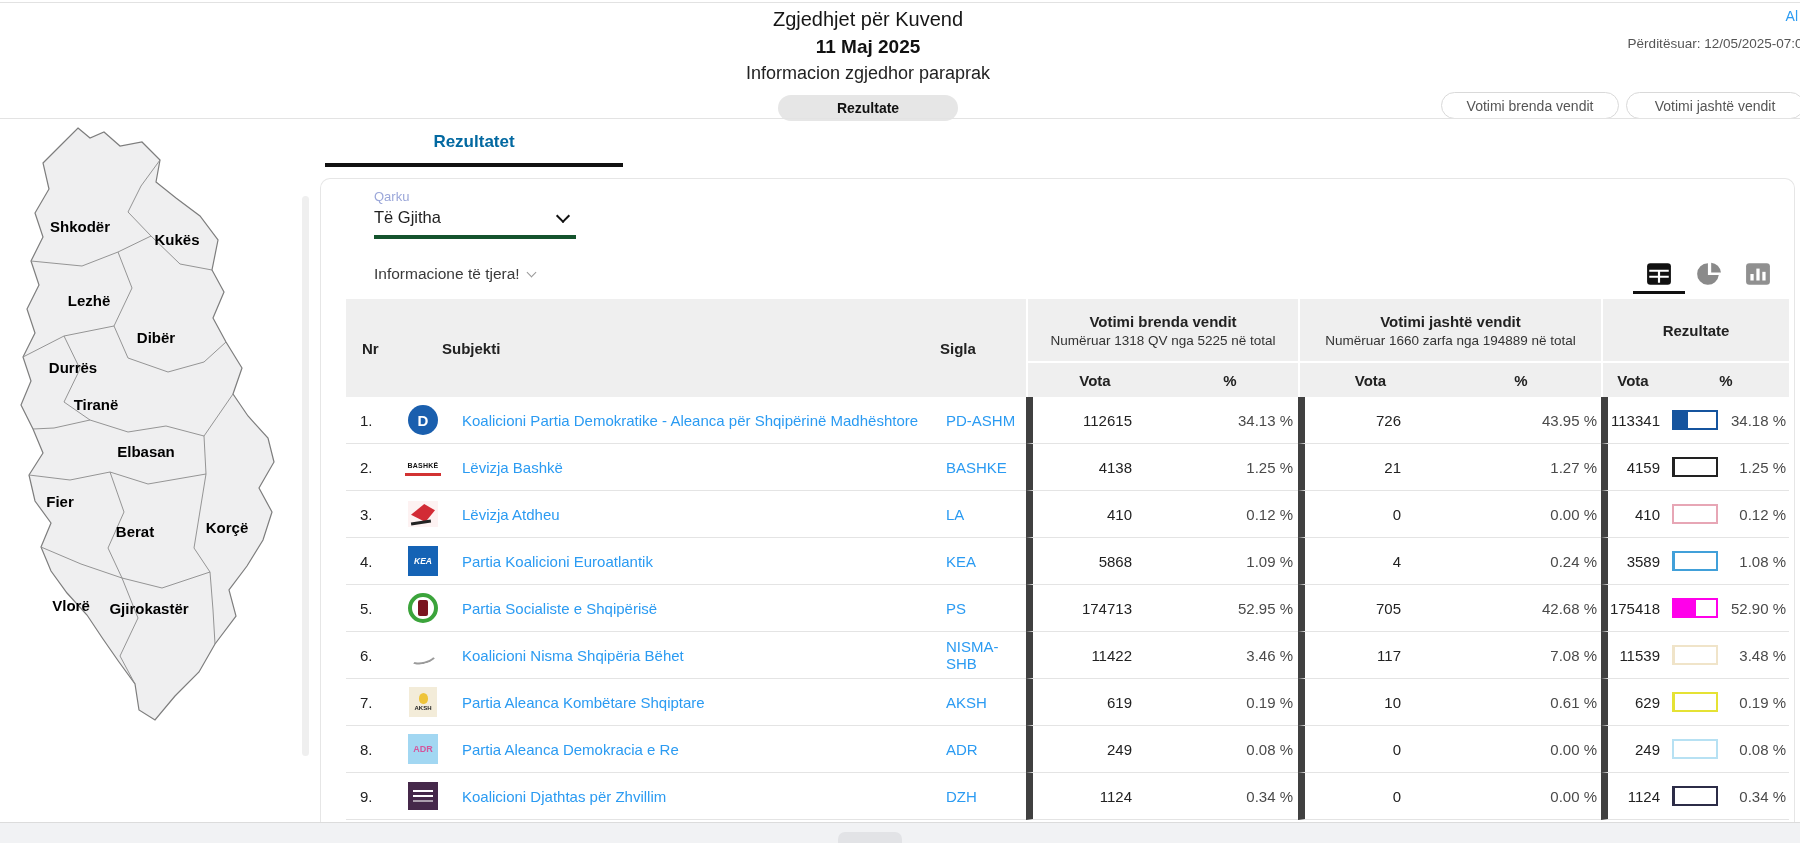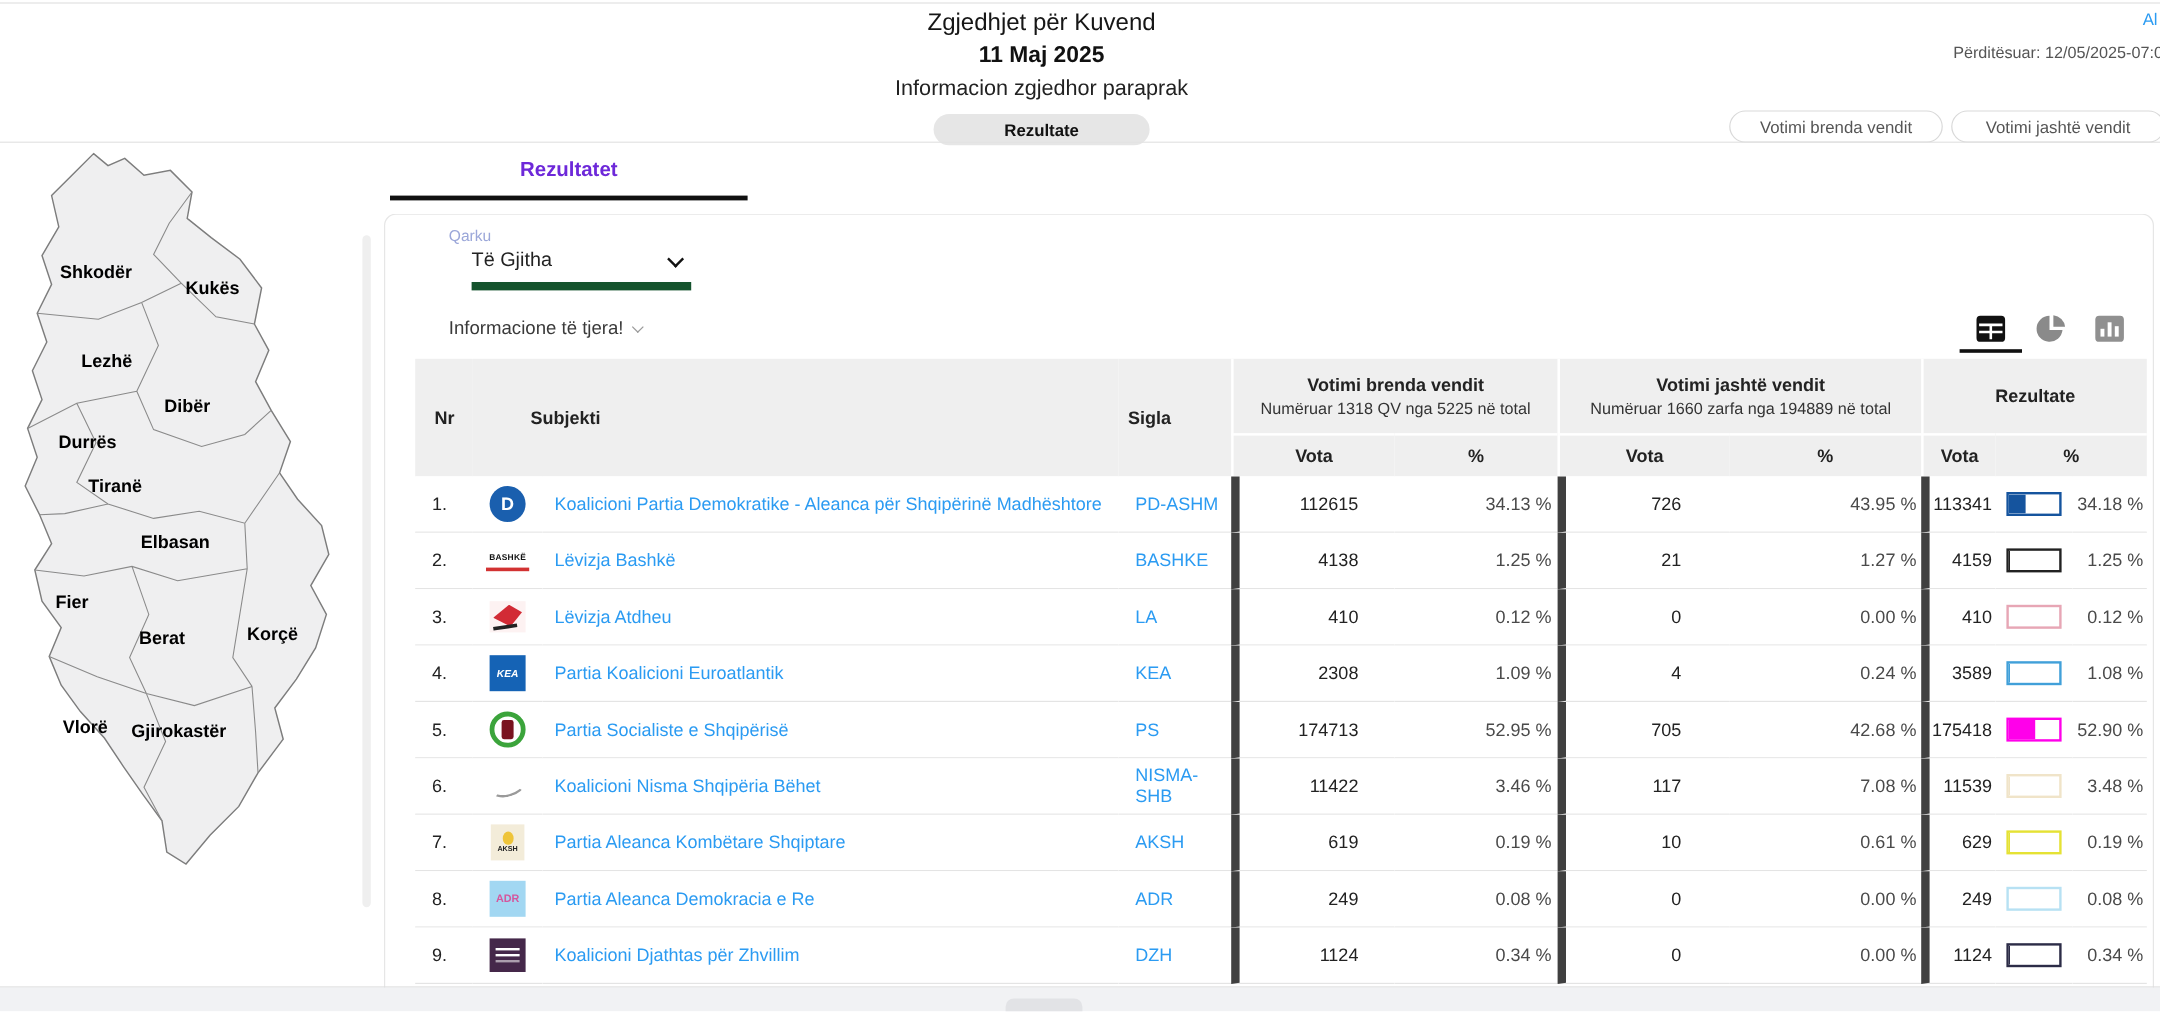--- a/index.html
+++ b/index.html
@@ -15,30 +15,30 @@
     border:none;border-radius:14px;font-weight:bold;font-size:14px;color:#111;font-family:inherit;cursor:pointer;}
   .lang-link{position:absolute;top:8px;right:2px;color:#2b9bf2;font-size:14px;text-decoration:none;white-space:nowrap;}
   .updated{position:absolute;top:36px;right:-10px;font-size:13.5px;color:#555;white-space:nowrap;}
   .pill-outline{position:absolute;top:92px;height:27px;background:#fff;border:1px solid #d9d9d9;
     border-radius:14px;color:#555;font-size:14px;font-family:inherit;cursor:pointer;}
   .btn-brenda{left:1441px;width:178px;}
   .btn-jashte{left:1626px;width:178px;}
   .header-divider{position:absolute;top:118px;left:0;width:100%;height:1px;background:#e3e3e3;}
   
   .tab{position:absolute;left:325px;top:132px;width:298px;text-align:center;font-size:17px;
-       font-weight:bold;color:#6d28d9;cursor:pointer;}
+       font-weight:bold;color:#0369a1;cursor:pointer;}
   .tab-underline{position:absolute;left:325px;top:163px;width:298px;height:4px;background:#111;}
   .scroll-strip{position:absolute;left:302px;top:196px;width:7px;height:560px;background:#efefef;border-radius:4px;}
   
   .card{position:absolute;left:320px;top:178px;width:1473px;height:645px;background:#fff;
         border:1px solid #e6e6e6;border-bottom:none;border-radius:10px 10px 0 0;}
   .qarku{position:absolute;left:53px;top:10px;width:202px;cursor:pointer;}
   .qarku-label{font-size:13px;color:#9ba7d9;}
   .qarku-row{display:flex;align-items:center;justify-content:space-between;
-             border-bottom:7px solid #14532d;padding:4px 2px 8px 0;margin-left:19px;}
+             border-bottom:4px solid #14532d;padding:4px 2px 8px 0;}
   .qarku-value{font-size:16.5px;color:#222;}
   .chev{width:8px;height:8px;border-right:2px solid #111;border-bottom:2px solid #111;
         transform:rotate(45deg);margin:-4px 6px 0 0;}
   .more-info{position:absolute;left:53px;top:86px;font-size:15.5px;color:#3a3a3a;cursor:pointer;display:flex;align-items:center;}
   .chev-sm{width:6px;height:6px;border-right:1.6px solid #999;border-bottom:1.6px solid #999;
         transform:rotate(45deg);margin:-3px 0 0 8px;}
   .view-icon{position:absolute;top:82px;width:26px;height:26px;cursor:pointer;}
   .icon-table{left:1325px;} .icon-pie{left:1375px;} .icon-bar{left:1424px;}
   .icon-underline{position:absolute;left:1312px;top:112px;width:52px;height:3px;background:#111;}
   
@@ -284,21 +284,21 @@
   <div class="cell c-nr" style="grid-row: 6;">4.</div>
   <div class="cell c-logo" style="grid-row: 6;">
     <span class="logo logo-kea">KEA</span>
   </div>
   <div class="cell c-subj" style="grid-row: 6;">
     <a class="plink">Partia Koalicioni Euroatlantik</a>
   </div>
   <div class="cell c-sigla" style="grid-row: 6;">
     <a class="plink">KEA</a>
   </div>
-  <div class="cell c-bv b-gs" style="grid-row: 6;">2308</div>
+  <div class="cell c-bv b-gs" style="grid-row: 6;">5868</div>
   <div class="cell c-bp" style="grid-row: 6;">1.09 %</div>
   <div class="cell c-jv b-gs" style="grid-row: 6;">4</div>
   <div class="cell c-jp" style="grid-row: 6;">0.24 %</div>
   <div class="cell c-rv b-gs" style="grid-row: 6;">3589</div>
   <div class="cell c-bar" style="grid-row: 6;">
     <span class="bar" style="border-color: rgb(65, 160, 217);">
             <span class="bar-fill" style="width: 1.08%; background: rgb(65, 160, 217);"></span>
           </span>
   </div>
   <div class="cell c-rp" style="grid-row: 6;">1.08 %</div>

